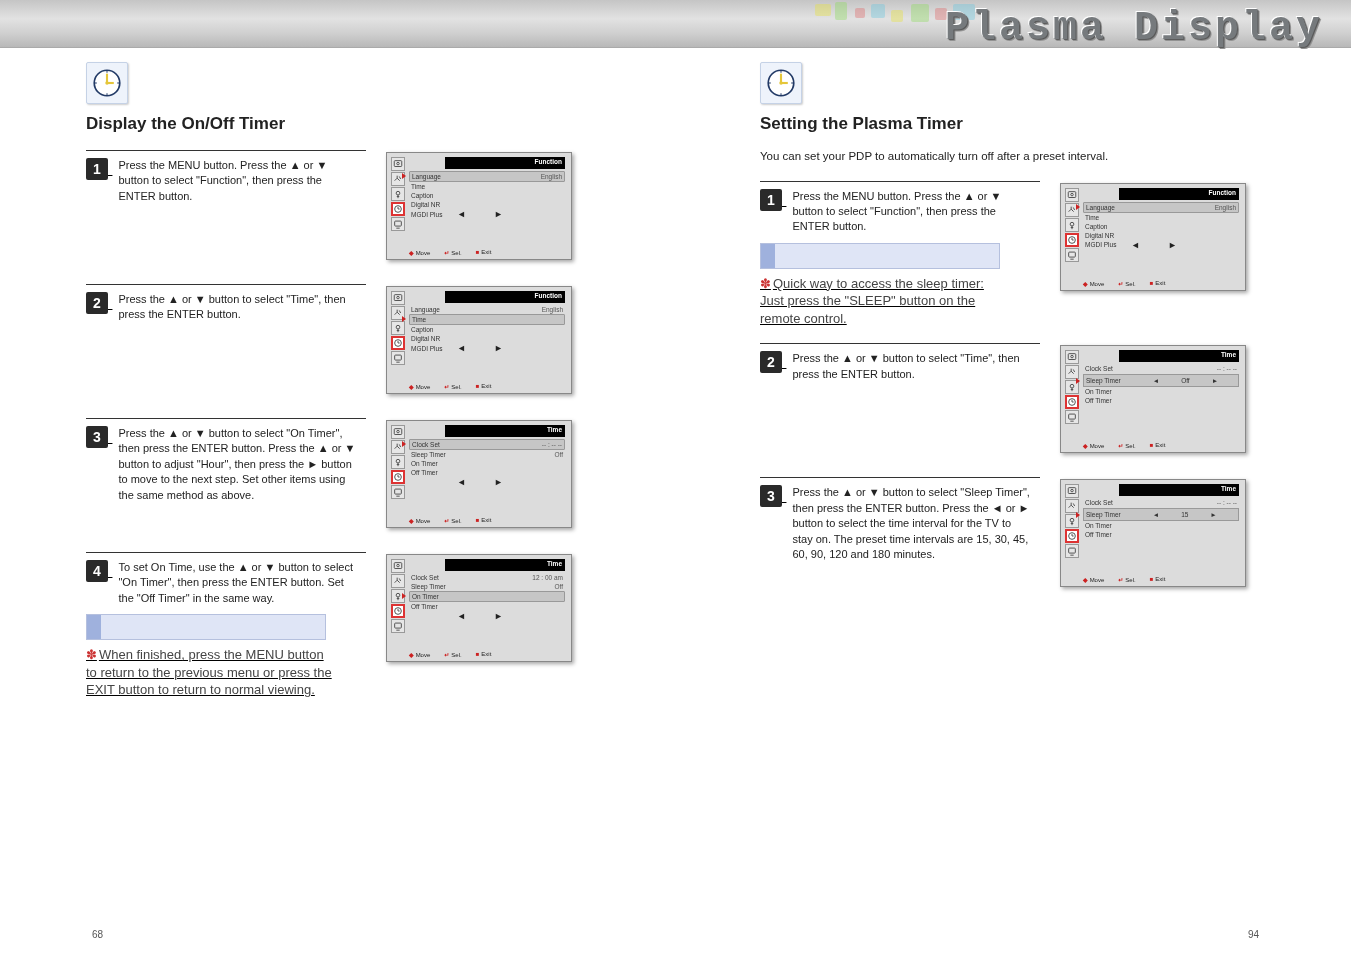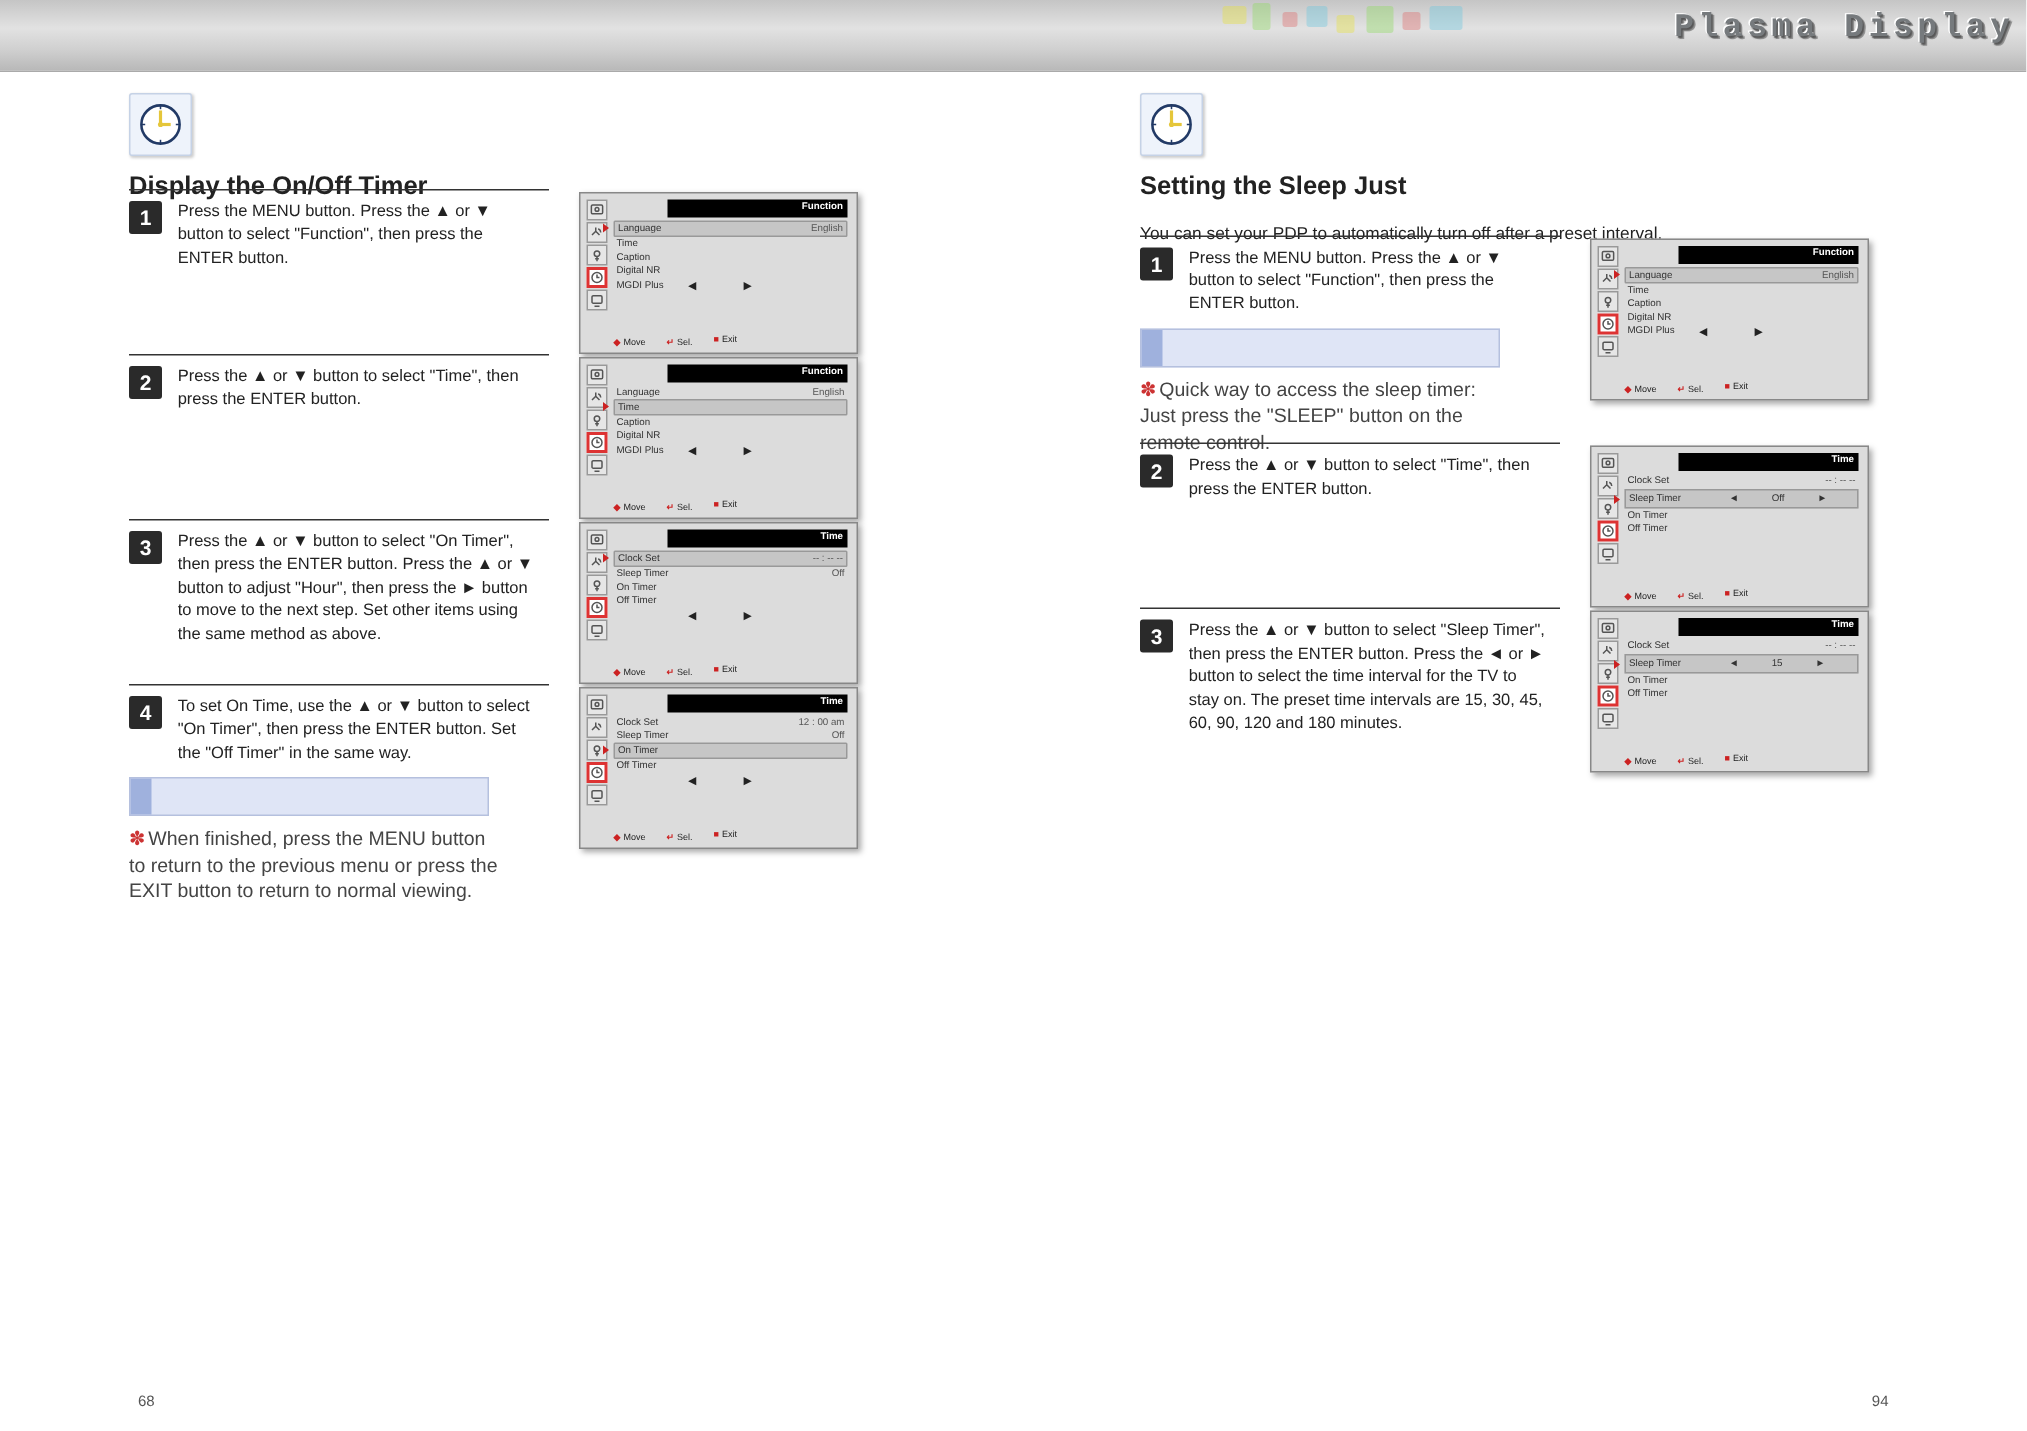--- a/index.html
+++ b/index.html
@@ -32,25 +32,25 @@
     position: absolute;
     content: "";
     background: repeating-linear-gradient(to right, #9d9 0 3px, transparent 3px 6px),
                 repeating-linear-gradient(to bottom, #9d9 0 3px, transparent 3px 6px);
   }
   .banner-deco .blk { position:absolute; border-radius:2px; opacity:.7; }
   .blk.y { background:#e6e03a; } .blk.g { background:#8cd85c; }
   .blk.r { background:#dd6a6a; } .blk.c { background:#6ac4dd; }
   .banner-title {
     position: absolute;
-    right: 8px;
+    right: 28px;
     top: 6px;
     font-family: "Courier New", monospace;
     font-weight: bold;
-    font-size: 22px;
+    font-size: 40px;
     letter-spacing: 3px;
     color: #767a7d;
     text-shadow:
       -1px -1px 0 #fff,
       1px 1px 1px #555,
       2px 2px 0 #999;
   }
 
   
   .col {
@@ -81,21 +81,23 @@
   .section-sub {
     margin-top: 14px;
     font-size: 11.5px;
     line-height: 1.45;
     color: #222;
     max-width: 520px;
   }
 
   .step-row {
     position: relative;
+    margin-top: 24px;
     min-height: 110px;
+    text-decoration: underline;
   }
   .step-row .rule {
     position: absolute;
     top: -8px; left: 0;
     width: 280px;
     border-top: 1px solid #333;
   }
   .step-num {
     display:inline-block;
     width: 22px; height: 22px;
@@ -506,21 +508,21 @@
       <line x1="20" y1="20" x2="20" y2="9" stroke="#e5c63a" stroke-width="2.5"></line>
       <line x1="20" y1="20" x2="28" y2="20" stroke="#e5c63a" stroke-width="2.5"></line>
       <g stroke="#223a66" stroke-width="1.2">
         <line x1="20" y1="5" x2="20" y2="8"></line>
           <line x1="20" y1="32" x2="20" y2="35"></line>
         <line x1="5" y1="20" x2="8" y2="20"></line>
           <line x1="32" y1="20" x2="35" y2="20"></line>
       </g>
     </svg>
   </div>
-  <div class="section-heading">Setting the Sleep Just</div>
+  <div class="section-heading">Setting the Plasma Timer</div>
   <div class="section-sub">You can set your PDP to automatically turn off after a preset interval.</div>
   <div id="right-steps">
       <div class="step-row">
       <div class="rule"></div>
       <span class="step-num">1</span>
       <span class="step-text">Press the MENU button. Press the ▲ or ▼ button to select "Function", then press the ENTER button.</span>
       <div class="highlight-box"></div>
       <div class="note"><span class="star">✽</span>Quick way to access the sleep timer: Just press the "SLEEP" button on the remote control.</div>
       <div class="osd">
     <div class="titlebar">Function</div>

